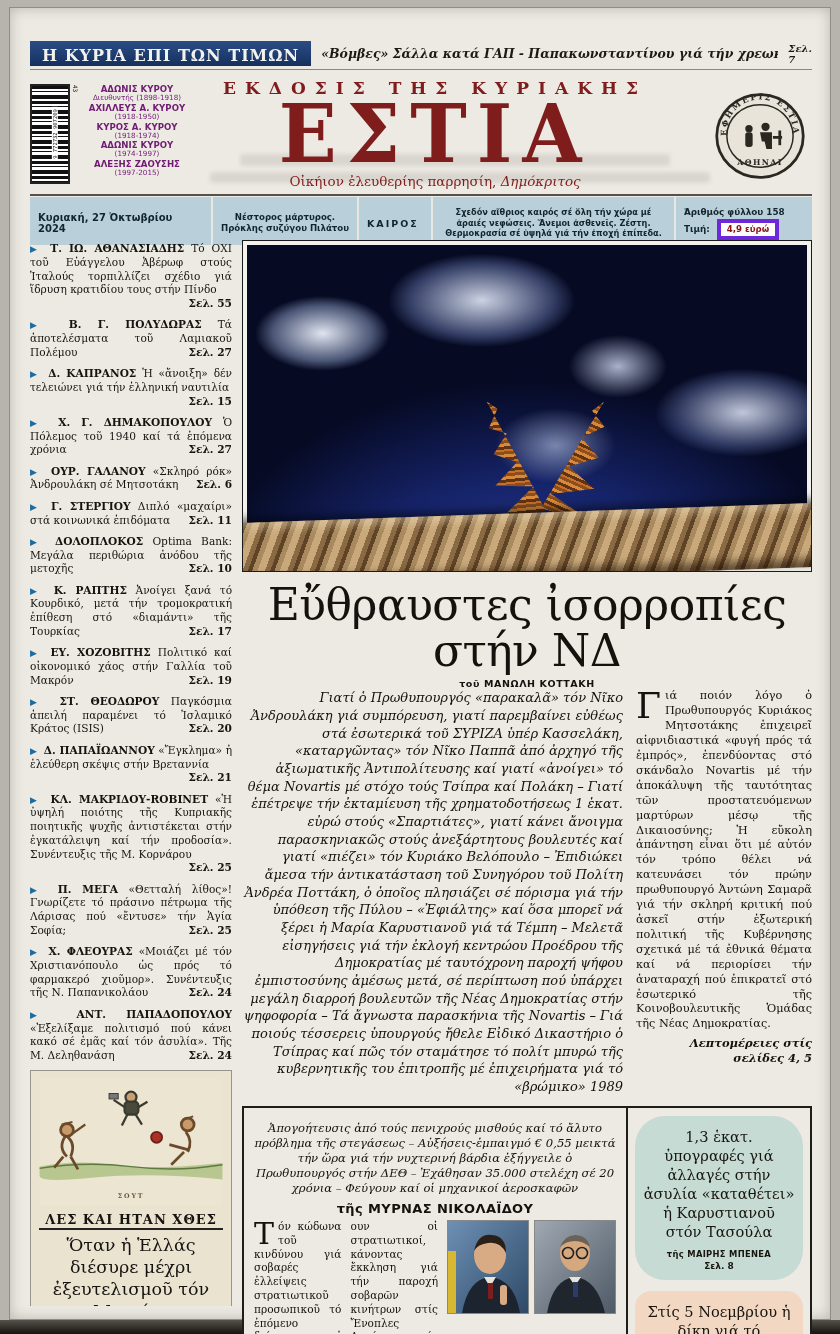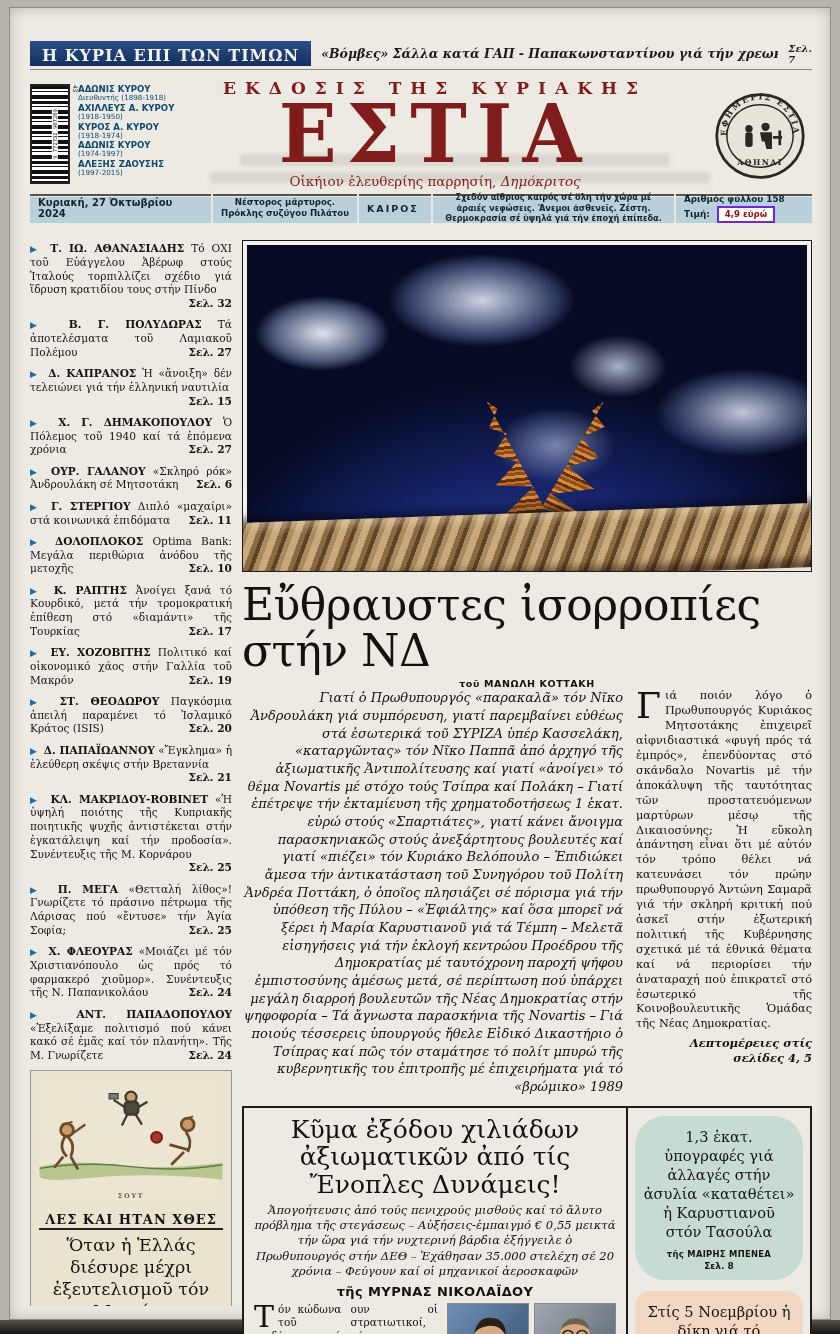--- a/index.html
+++ b/index.html
@@ -19,40 +19,40 @@
   
   .masthead{position:absolute;left:30px;right:28px;top:76px;height:118px;border-bottom:2px solid #55524c;}
   .ghost{position:absolute;background:#c9c6bf;opacity:.55;filter:blur(2px);border-radius:3px;}
   .mh-left{position:absolute;left:0;top:8px;width:170px;display:flex;gap:8px;}
   .barcode{width:36px;height:96px;border:2px solid #222;background:
       repeating-linear-gradient(180deg,#111 0 3px,#fff 3px 5px,#111 5px 6px,#fff 6px 9px,#111 9px 13px,#fff 13px 15px);
       position:relative;}
   .barcode .bc-num{position:absolute;left:-4px;top:50%;transform:translateY(-50%) rotate(-90deg);
       font-family:"DejaVu Sans Mono",monospace;font-size:5.5px;background:#fff;padding:0 2px;color:#111;white-space:nowrap;}
   .bc-top{position:absolute;top:-1px;right:-11px;font-family:"DejaVu Sans Mono",monospace;font-size:6px;transform:rotate(90deg);color:#111;}
-  .directors{font-family:"DejaVu Sans",sans-serif;width:118px;color:#0c4a6e;}
+  .directors{font-family:"DejaVu Sans",sans-serif;text-align:center;width:118px;color:#701a75;}
   .dir-name{font-size:8.6px;font-weight:bold;line-height:1.18;}
   .dir-tenure{font-size:7.2px;line-height:1.2;}
   .mh-center{position:absolute;left:178px;right:150px;top:2px;text-align:center;color:#7f1d1d;}
   .edition{font-size:17px;font-weight:bold;letter-spacing:9px;margin-bottom:1px;}
   .logo{font-size:76px;line-height:.92;font-weight:bold;letter-spacing:10px;transform:scaleY(1.06);}
   .motto{font-size:13.5px;margin-top:4px;}
   .motto .author{font-style:italic;}
   .mh-seal{position:absolute;right:6px;top:14px;width:92px;height:92px;}
   
-  .infobar{position:absolute;left:30px;right:28px;top:197px;height:26px;background:#b9d0da;display:flex;
-           font-family:"DejaVu Sans",sans-serif;color:#13262f;align-items:flex-end;}
+  .infobar{position:absolute;left:30px;right:28px;top:197px;height:48px;background:#b9d0da;display:flex;
+           font-family:"DejaVu Sans",sans-serif;color:#13262f;align-items:flex-start;}
   .info-cell{padding:2px 8px;border-left:2px solid #e9e7e1;height:100%;display:flex;flex-direction:column;justify-content:center;}
   .info-cell:first-child{border-left:none;}
   .i-date{font-size:10px;font-weight:bold;width:165px;}
   .i-saint{font-size:8.6px;font-weight:bold;text-align:center;width:128px;line-height:1.25;}
   .i-kairos{font-size:9.5px;font-weight:bold;letter-spacing:2px;width:56px;}
   .i-weather{font-size:8.2px;font-weight:bold;text-align:center;flex:1;line-height:1.3;}
   .i-issue{font-size:8.8px;font-weight:bold;width:120px;line-height:1.5;}
-  .price-box{display:inline-block;background:#fdfdfb;border:2px solid #6d28d9;color:#8c1212;
+  .price-box{display:inline-block;background:#fdfdfb;border:4px solid #6d28d9;color:#8c1212;
              font-size:8.6px;font-weight:bold;padding:0 6px;margin-left:4px;}
   
   .sidebar{position:absolute;left:30px;top:242px;width:202px;bottom:28px;overflow:hidden;color:#161411;}
   .sb-item{font-size:10.6px;line-height:1.3;margin-bottom:7.5px;text-align:justify;}
   .tri{color:#1a6ca3;font-size:9px;margin-right:3px;}
   .sb-author{font-weight:bold;}
   .sb-page{font-weight:bold;float:right;}
   .cartoon-box{border:1px solid #97948d;background:#eae3d0;margin-top:6px;padding:6px 6px 8px;text-align:center;}
   .cartoon-caption{font-weight:bold;font-size:13px;letter-spacing:1px;border-bottom:2px solid #222;
                    display:inline-block;padding:0 6px 1px;margin-top:2px;}
@@ -68,21 +68,21 @@
         radial-gradient(80px 50px at 55% 62%,rgba(190,205,235,.6),transparent 75%),
         radial-gradient(420px 300px at 50% 115%,#2b3f96 10%,#16246b 45%,#060a23 80%),
         #05081f;overflow:hidden;}
   .rope{position:absolute;left:-12px;right:-12px;bottom:-6px;height:64px;transform:rotate(-2deg);
         background:repeating-linear-gradient(112deg,#c9a97c 0 7px,#8a6a43 7px 12px,#5e4326 12px 16px,#a98a5e 16px 21px);
         border-radius:10px;box-shadow:0 -4px 10px rgba(0,0,0,.55),inset 0 6px 8px rgba(255,240,210,.35),inset 0 -8px 10px rgba(30,15,5,.6);}
   .fray{position:absolute;bottom:52px;width:74px;height:120px;
         background:repeating-linear-gradient(8deg,#d78a3c 0 3px,#8a4f1d 3px 6px,#c96f2a 6px 8px,#5e3414 8px 11px);}
   .fray.left{left:224px;transform:rotate(-14deg);clip-path:polygon(46% 0,58% 8%,40% 22%,62% 30%,38% 44%,66% 55%,30% 70%,80% 78%,20% 100%,88% 100%);}
   .fray.right{left:306px;transform:rotate(16deg);clip-path:polygon(52% 0,40% 10%,62% 20%,36% 34%,66% 46%,30% 60%,72% 72%,18% 86%,85% 100%,10% 100%);}
-  .main-headline{font-size:44px;line-height:1.05;margin:10px 0 4px;letter-spacing:-.5px;}
+  .main-headline{font-size:44px;text-align:center;line-height:1.05;margin:10px 0 4px;letter-spacing:-.5px;}
   .main-byline{text-align:center;font-family:"DejaVu Sans",sans-serif;font-size:9.5px;font-weight:bold;letter-spacing:.6px;margin-bottom:0;}
   .lead-row{display:flex;gap:13px;}
   .lead-text{flex:1;font-style:italic;font-size:13px;line-height:1.36;text-align:right;font-weight:500;}
   .side-col{width:176px;font-size:11.3px;line-height:1.32;text-align:justify;}
   .dropcap{float:left;font-size:36px;line-height:.82;padding:2px 4px 0 0;}
   .details-ref{font-style:italic;font-weight:bold;text-align:right;font-size:11.5px;margin-top:4px;}
   
   .lowerbox{display:flex;border:2px solid #1f1d1a;margin-top:10px;background:#edeae3;}
   .articles-pane{flex:1;padding:8px 10px 6px;min-width:0;}
   .boxes-pane{width:168px;border-left:2px solid #1f1d1a;padding:8px 7px;display:flex;flex-direction:column;gap:11px;}
@@ -192,21 +192,21 @@
     </div>
   </div>
 
   <div class="sidebar">
     <div>
 
         <div class="sb-item clearfix">
           <span class="tri">▶</span>
           <span class="sb-author">Τ. ΙΩ. ΑΘΑΝΑΣΙΑΔΗΣ</span>
           <span class="sb-text">Τό ΟΧΙ τοῦ Εὐάγγελου Ἀβέρωφ στούς Ἰταλούς τορπιλλίζει σχέδιο γιά ἵδρυση κρατιδίου τους στήν Πίνδο</span>
-          <span class="sb-page">Σελ. 32</span>
+          <span class="sb-page">Σελ. 55</span>
         </div>
 
         <div class="sb-item clearfix">
           <span class="tri">▶</span>
           <span class="sb-author">Β. Γ. ΠΟΛΥΔΩΡΑΣ</span>
           <span class="sb-text">Τά ἀποτελέσματα τοῦ Λαμιακοῦ Πολέμου</span>
           <span class="sb-page">Σελ. 27</span>
         </div>
 
         <div class="sb-item clearfix">
@@ -289,21 +289,21 @@
         <div class="sb-item clearfix">
           <span class="tri">▶</span>
           <span class="sb-author">Χ. ΦΛΕΟΥΡΑΣ</span>
           <span class="sb-text">«Μοιάζει μέ τόν Χριστιανόπουλο ὡς πρός τό φαρμακερό χιοῦμορ». Συνέντευξις τῆς Ν. Παπανικολάου</span>
           <span class="sb-page">Σελ. 24</span>
         </div>
 
         <div class="sb-item clearfix">
           <span class="tri">▶</span>
           <span class="sb-author">ΑΝΤ. ΠΑΠΑΔΟΠΟΥΛΟΥ</span>
-          <span class="sb-text">«Ἐξελίξαμε πολιτισμό πού κάνει κακό σέ ἐμᾶς καί τόν πλανήτη». Τῆς Μ. Γνωρίζετε</span>
+          <span class="sb-text">«Ἐξελίξαμε πολιτισμό πού κάνει κακό σέ ἐμᾶς καί τόν ἀσυλία». Τῆς Μ. Δεληθανάση</span>
           <span class="sb-page">Σελ. 24</span>
         </div>
       </div>
 
     <div class="cartoon-box">
       <svg viewBox="0 0 200 140" width="188" height="128">
         <rect x="0" y="0" width="200" height="140" fill="#ece5d2"></rect>
         <path d="M0 98 Q 40 90 80 96 T 200 94 L200 112 Q 120 104 60 110 T 0 108 Z" fill="#aabf7e" opacity=".8"></path>
         <path d="M0 100 Q 50 92 100 98 T 200 96" stroke="#5e7a42" stroke-width="1.5" fill="none"></path>
 
@@ -355,21 +355,20 @@
       <div class="lead-text">Γιατί ὁ Πρωθυπουργός «παρακαλᾶ» τόν Νῖκο Ἀνδρουλάκη γιά συμπόρευση, γιατί παρεμβαίνει εὐθέως στά ἐσωτερικά τοῦ ΣΥΡΙΖΑ ὑπέρ Κασσελάκη, «καταργῶντας» τόν Νῖκο Παππᾶ ἀπό ἀρχηγό τῆς ἀξιωματικῆς Ἀντιπολίτευσης καί γιατί «ἀνοίγει» τό θέμα Novartis μέ στόχο τούς Τσίπρα καί Πολάκη – Γιατί ἐπέτρεψε τήν ἐκταμίευση τῆς χρηματοδοτήσεως 1 ἑκατ. εὐρώ στούς «Σπαρτιάτες», γιατί κάνει ἄνοιγμα παρασκηνιακῶς στούς ἀνεξάρτητους βουλευτές καί γιατί «πιέζει» τόν Κυριάκο Βελόπουλο – Ἐπιδιώκει ἄμεσα τήν ἀντικατάσταση τοῦ Συνηγόρου τοῦ Πολίτη Ἀνδρέα Ποττάκη, ὁ ὁποῖος πλησιάζει σέ πόρισμα γιά τήν ὑπόθεση τῆς Πύλου – «Ἐφιάλτης» καί ὅσα μπορεῖ νά ξέρει ἡ Μαρία Καρυστιανοῦ γιά τά Τέμπη – Μελετᾶ εἰσηγήσεις γιά τήν ἐκλογή κεντρώου Προέδρου τῆς Δημοκρατίας μέ ταυτόχρονη παροχή ψήφου ἐμπιστοσύνης ἀμέσως μετά, σέ περίπτωση πού ὑπάρχει μεγάλη διαρροή βουλευτῶν τῆς Νέας Δημοκρατίας στήν ψηφοφορία – Τά ἄγνωστα παρασκήνια τῆς Novartis – Γιά ποιούς τέσσερεις ὑπουργούς ἤθελε Εἰδικό Δικαστήριο ὁ Τσίπρας καί πῶς τόν σταμάτησε τό πολίτ μπυρώ τῆς κυβερνητικῆς του ἐπιτροπῆς μέ ἐπιχειρήματα γιά τό «βρώμικο» 1989</div>
       <div class="side-col">
         <span class="dropcap">Γ</span><span>ιά ποιόν λόγο ὁ Πρωθυπουργός Κυριάκος Μητσοτάκης ἐπιχειρεῖ αἰφνιδιαστικά «φυγή πρός τά ἐμπρός», ἐπενδύοντας στό σκάνδαλο Novartis μέ τήν ἀποκάλυψη τῆς ταυτότητας τῶν προστατευόμενων μαρτύρων μέσῳ τῆς Δικαιοσύνης; Ἡ εὔκολη ἀπάντηση εἶναι ὅτι μέ αὐτόν τόν τρόπο θέλει νά κατευνάσει τόν πρώην πρωθυπουργό Ἀντώνη Σαμαρᾶ γιά τήν σκληρή κριτική πού ἀσκεῖ στήν ἐξωτερική πολιτική τῆς Κυβέρνησης σχετικά μέ τά ἐθνικά θέματα καί νά περιορίσει τήν ἀναταραχή πού ἐπικρατεῖ στό ἐσωτερικό τῆς Κοινοβουλευτικῆς Ὁμάδας τῆς Νέας Δημοκρατίας.</span>
         <div class="details-ref">Λεπτομέρειες στίς σελίδες 4, 5</div>
       </div>
     </div>
 
     <div class="lowerbox">
       <div class="articles-pane">
 
-        <div class="a2-headline">Κῦμα ἐξόδου χιλιάδων ἀξιωματικῶν ἀπό τίς Ἔνοπλες Δυνάμεις!</div>
         <div class="a2-subhead">Ἀπογοήτευσις ἀπό τούς πενιχρούς μισθούς καί τό ἄλυτο πρόβλημα τῆς στεγάσεως – Αὐξήσεις-ἐμπαιγμό € 0,55 μεικτά τήν ὥρα γιά τήν νυχτερινή βάρδια ἐξήγγειλε ὁ Πρωθυπουργός στήν ΔΕΘ – Ἐχάθησαν 35.000 στελέχη σέ 20 χρόνια – Φεύγουν καί οἱ μηχανικοί ἀεροσκαφῶν</div>
         <div class="byline-sm">τῆς ΜΥΡΝΑΣ ΝΙΚΟΛΑΪΔΟΥ</div>
         <div class="a2-bodyrow">
           <div class="bodycol clearfix">
             <span class="dropcap" style="font-size:30px">Τ</span><span>όν κώδωνα τοῦ κινδύνου γιά σοβαρές ἐλλείψεις στρατιωτικοῦ προσωπικοῦ τό ἑπόμενο διάστημα, οἱ ὁποῖες θά ἐπηρεάσουν ἀκόμη τόν χειρισμό καί τήν συντήρηση τῶν νέων Rafale καί Belharra, κρού-</span>
           </div>
           <div class="bodycol">
             <span>ουν οἱ στρατιωτικοί, κάνοντας ἔκκληση γιά τήν παροχή σοβαρῶν κινήτρων στίς Ἔνοπλες Δυνάμεις, πρίν ἡ κατάστασις εἶναι μή ἀναστρέψιμος. «Ἀπό τό 2025 ἀρχίζει ἡ μεγάλη ἔξοδος»</span>
             
           </div>

